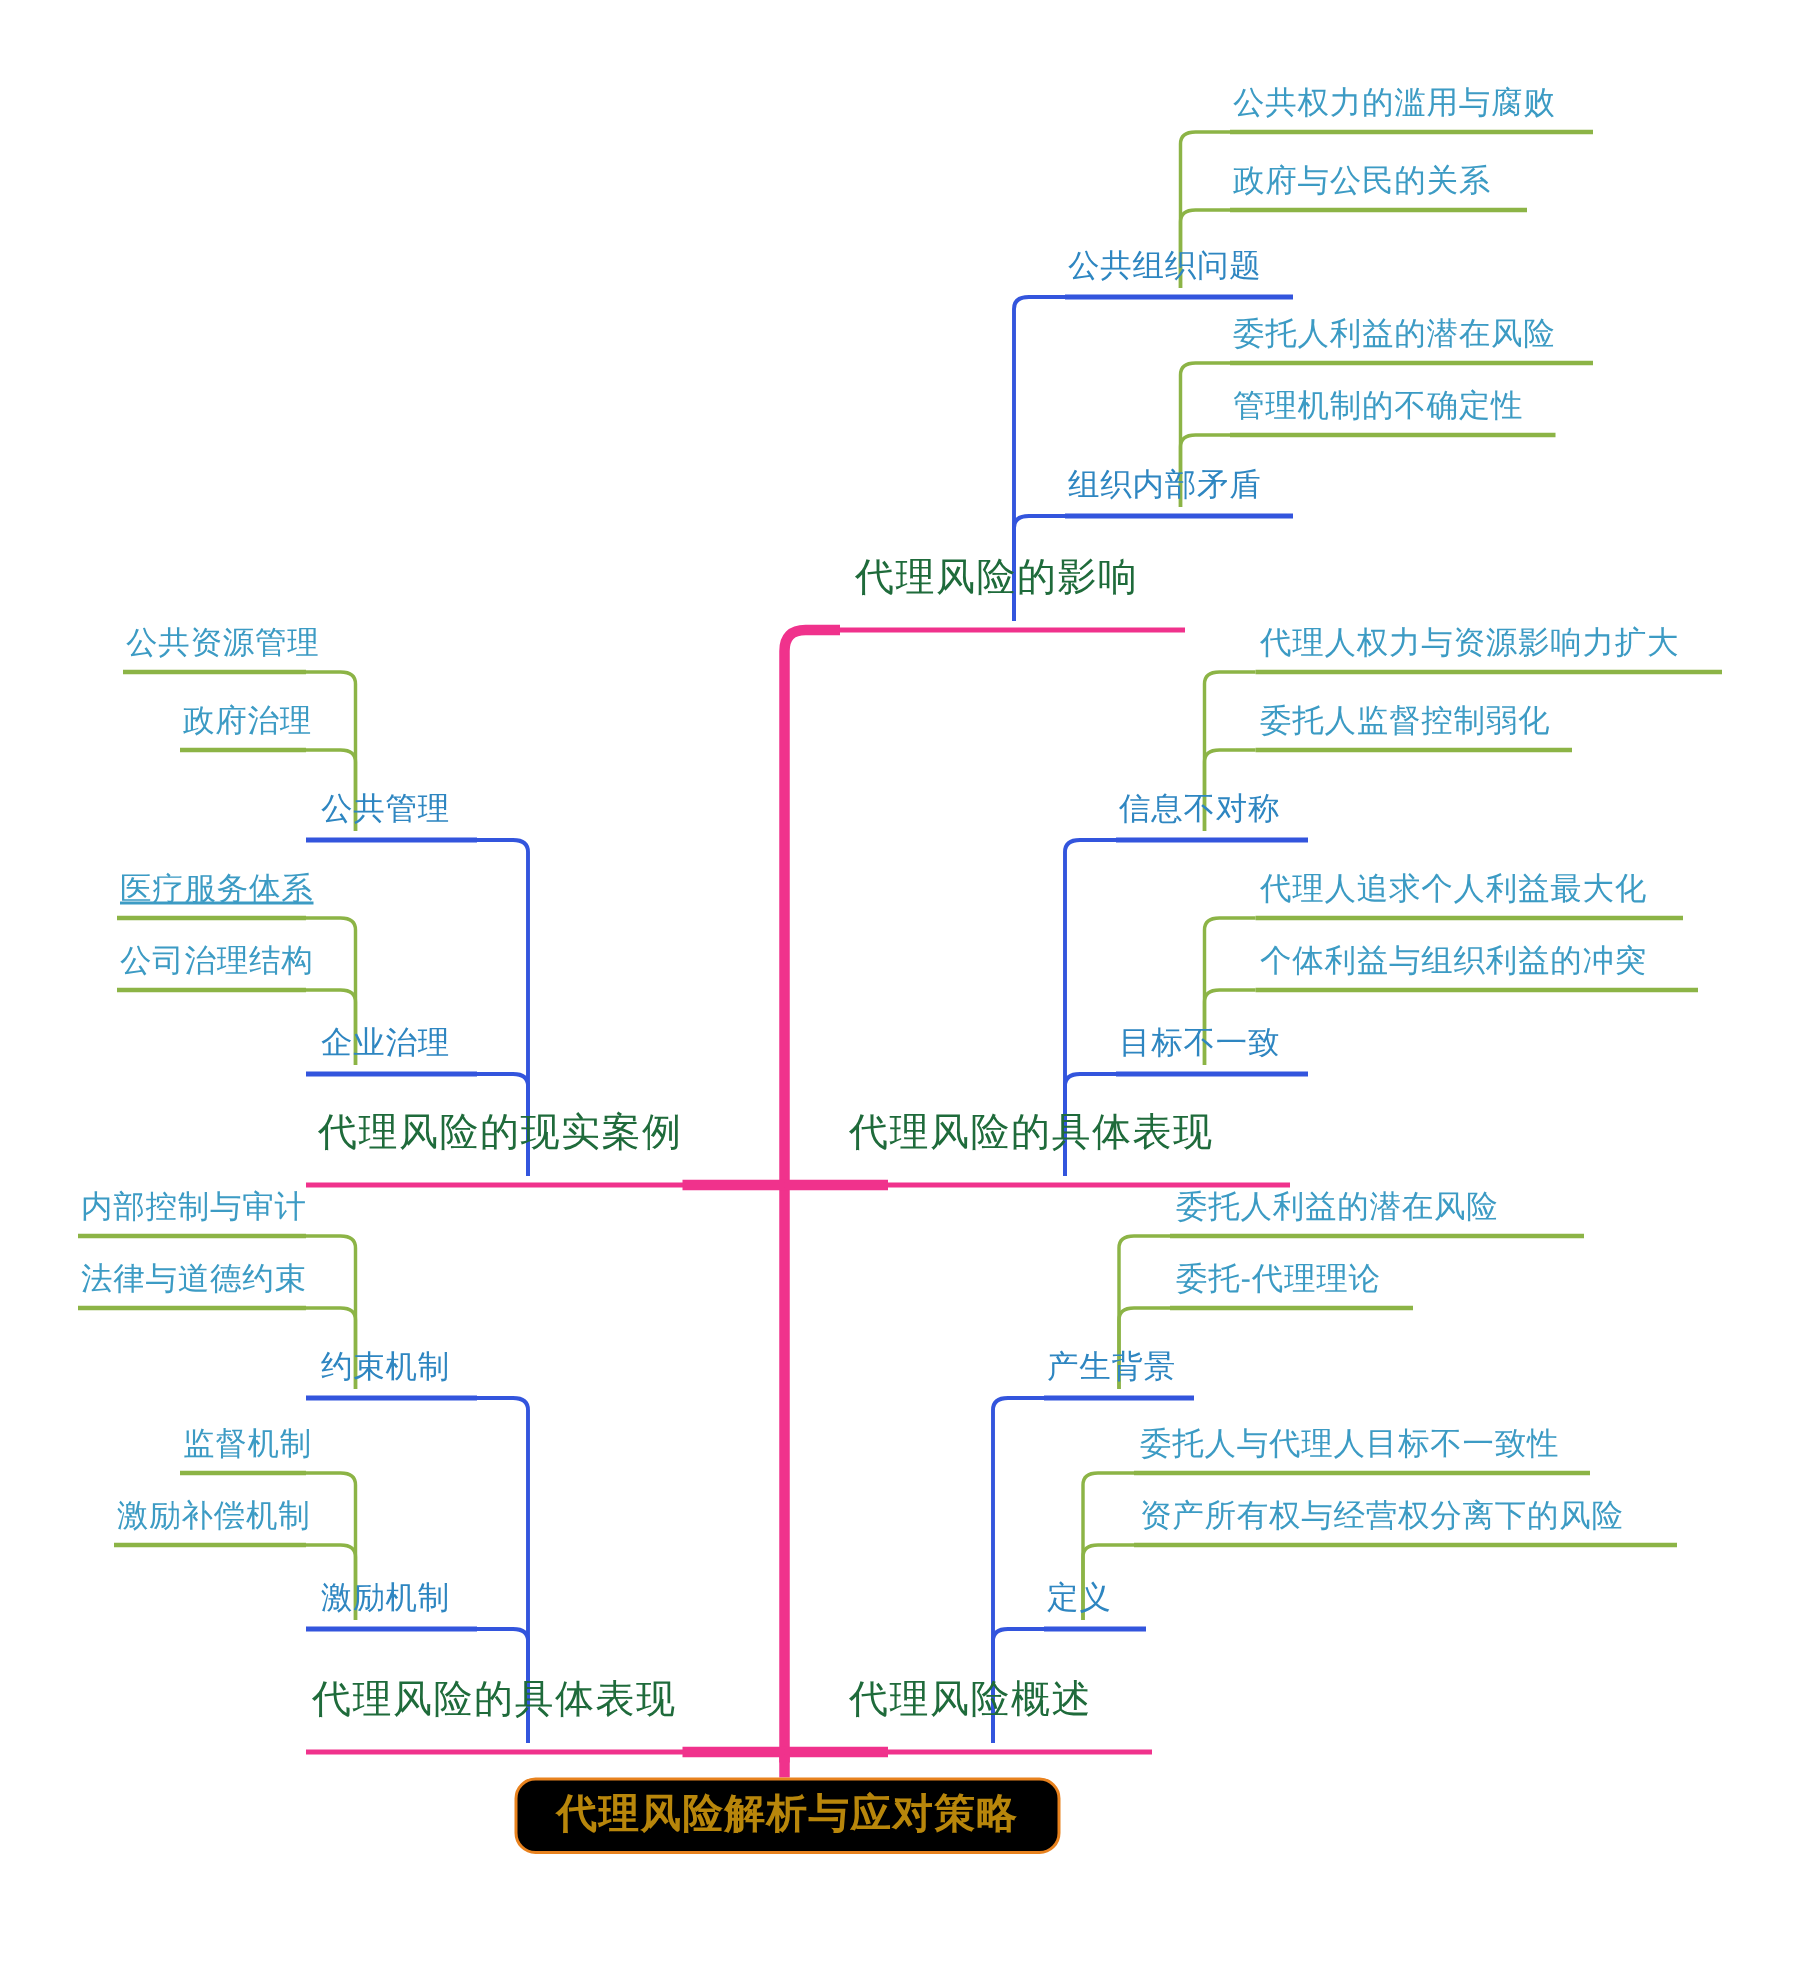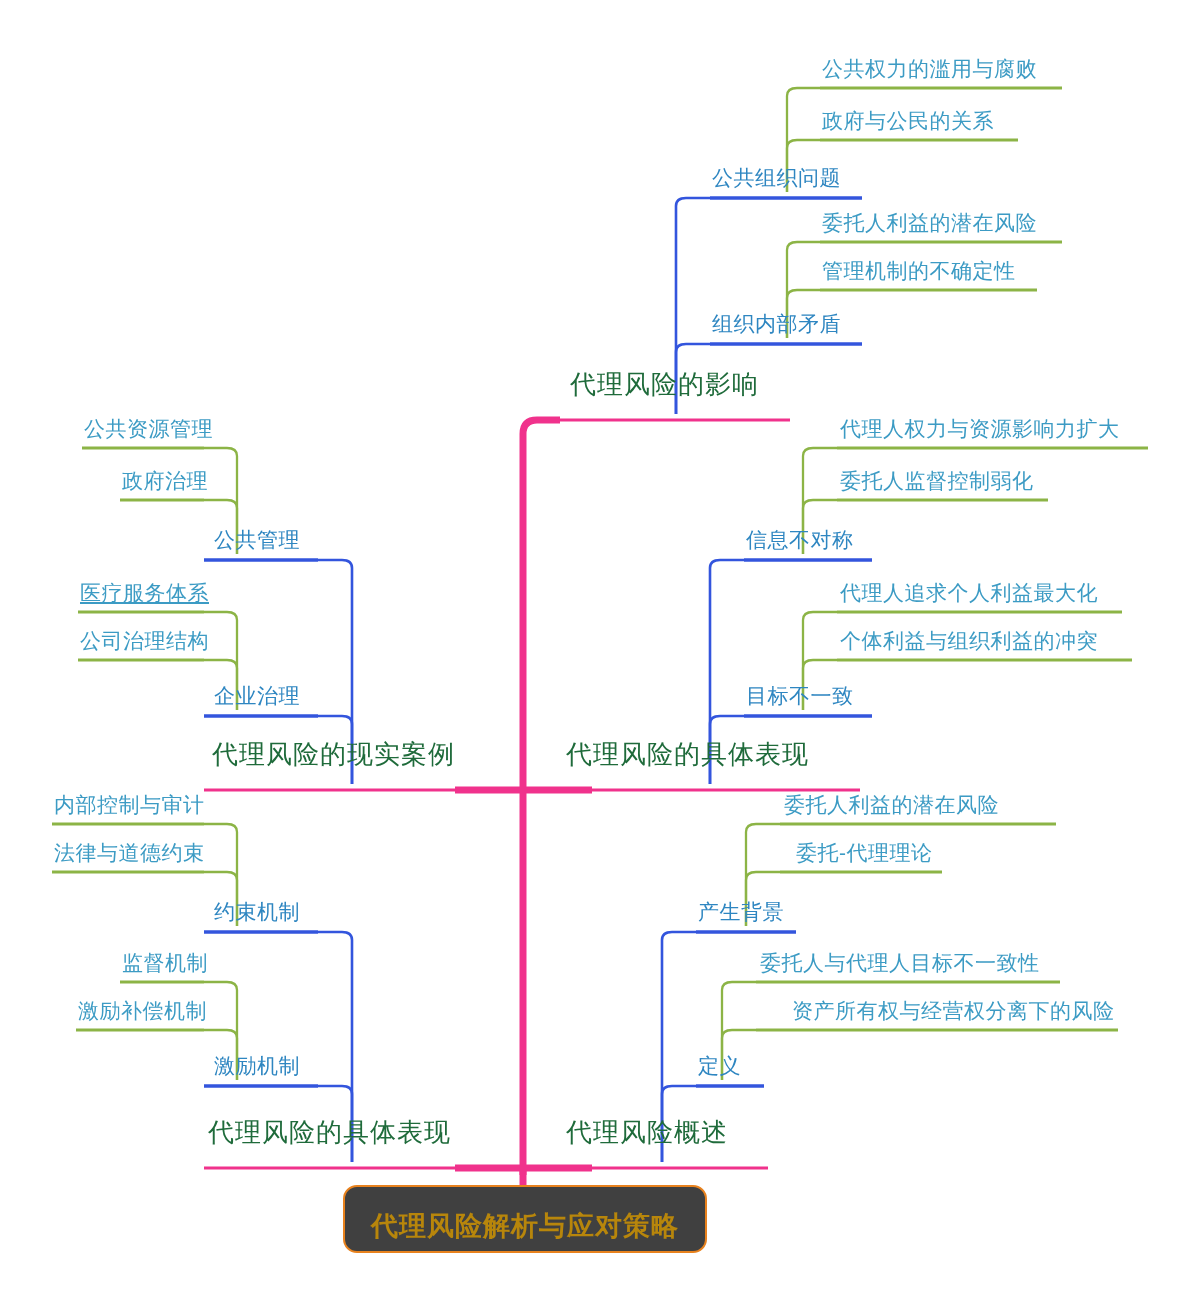--- a/index.html
+++ b/index.html
@@ -9,23 +9,23 @@
   }
   #stage{position:absolute;left:0;top:0;width:1200px;height:1307px;}
   #wires{position:absolute;left:0;top:0;width:1200px;height:1307px;pointer-events:none;}
 
   .node{position:absolute;white-space:nowrap;line-height:1;}
   .node .txt{display:block;}
 
   
   .root{
     border:2.5px solid #E8821E;border-radius:14px;
-    padding:26px 26px 11px 26px;
+    padding:9px 26px 11px 26px;
     color:#B8860B;font-size:27px;font-weight:bold;letter-spacing:1px;
-    background:#404040;
+    background:#000000;
   }
   
   .lvl1{color:#1F6B3B;font-size:26px;letter-spacing:1px;padding-bottom:5px;}
   
   .lvl2{color:#2E86C1;font-size:21px;letter-spacing:.5px;padding-bottom:4px;}
   
   .lvl3{color:#3C9BC4;font-size:21px;letter-spacing:.5px;padding-bottom:4px;}
 </style>
 </head>
 <body>
@@ -231,27 +231,27 @@
   <div class="node lvl1" style="left:566px;top:1119px;">
     <span class="txt">代理风险概述</span>
   </div>
 
   <div class="node lvl2" style="left:698px;top:901px;text-align:right;">
     <span class="txt">产生背景</span>
   </div>
   <div class="node lvl3" style="left:784px;top:794px;">
     <span class="txt">委托人利益的潜在风险</span>
   </div>
-  <div class="node lvl3" style="left:784px;top:842px;margin-left:12px;">
+  <div class="node lvl3" style="left:784px;top:842px;">
     <span class="txt">委托-代理理论</span>
   </div>
 
   <div class="node lvl2" style="left:698px;top:1055px;">
     <span class="txt">定义</span>
   </div>
   <div class="node lvl3" style="left:760px;top:952px;">
     <span class="txt">委托人与代理人目标不一致性</span>
   </div>
-  <div class="node lvl3" style="left:760px;top:1000px;margin-left:32px;">
+  <div class="node lvl3" style="left:760px;top:1000px;">
     <span class="txt">资产所有权与经营权分离下的风险</span>
   </div>
 
 </div>
 
 </body></html>

